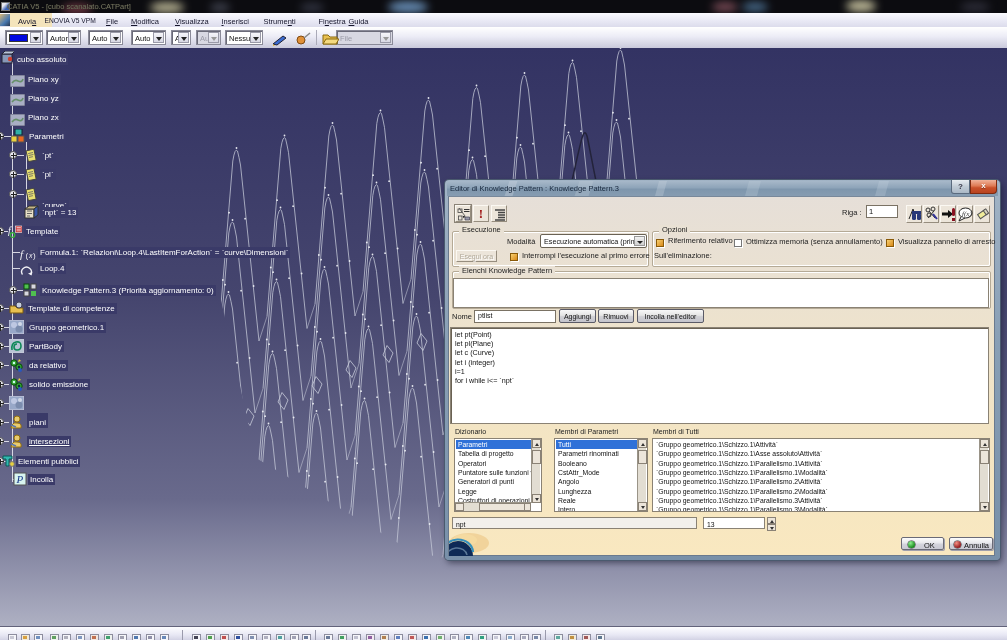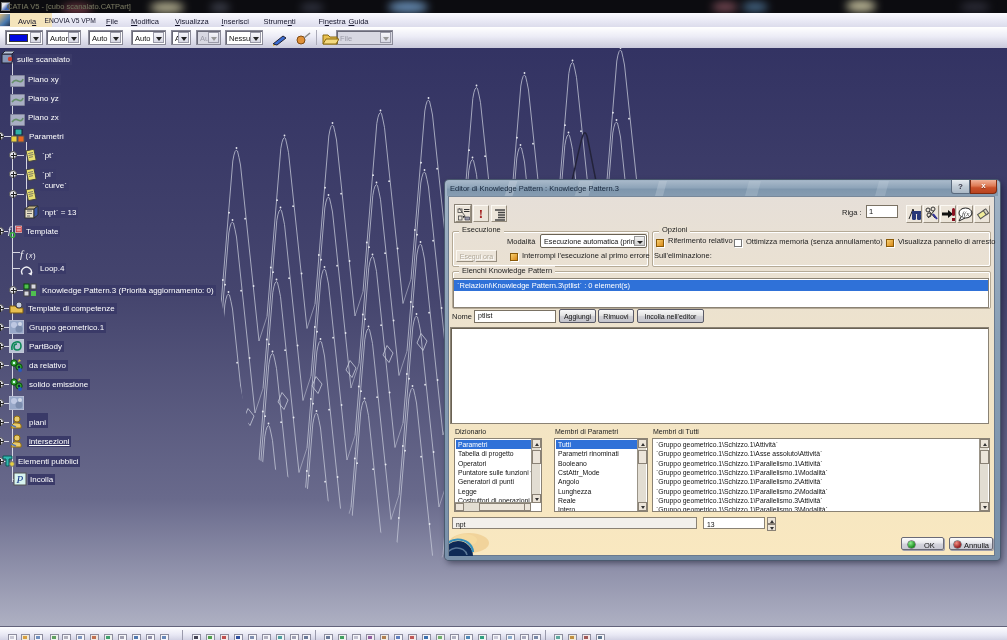--- a/index.html
+++ b/index.html
@@ -328,21 +328,21 @@
       <path d="M 572 181 C 577 158 581 140 583 135 Q 585 130 587 136 C 589 144 592 162 596 181" stroke="#23233a" stroke-width="1.5" fill="none"></path>
     </svg>
     <div style="position:absolute;left:0;top:-48px;width:1007px;height:640px">
       <div style="position:absolute;left:12px;top:62px;width:1px;height:420px;background:#e5e6ee;opacity:.9"></div>
       <div style="position:absolute;left:26px;top:142px;width:1px;height:70px;background:#e5e6ee;opacity:.9"></div>
       <div style="position:absolute;left:1px;top:50px;width:13px;height:13px"><svg width="13" height="13">
           <rect x="1" y="3" width="10" height="9" fill="#8898b8" stroke="#223"></rect>
           <path d="M1 3 L4 0 L14 0 L11 3 Z" fill="#b8c4d8" stroke="#223"></path>
           <circle cx="9" cy="8" r="2.2" fill="#d04030"></circle>
         </svg></div>
-      <div style="position:absolute;left:15px;top:53.5px;font:8px 'Liberation Sans',sans-serif;color:#fff;white-space:nowrap;padding:0 2px;line-height:11px;background:#3a3a68">sulle scanalato</div>
+      <div style="position:absolute;left:15px;top:53.5px;font:8px 'Liberation Sans',sans-serif;color:#fff;white-space:nowrap;padding:0 2px;line-height:11px;background:#3a3a68">cubo assoluto</div>
       <div style="position:absolute;left:10px;top:73.0px;width:15px;height:12px"><svg width="15" height="12">
           <rect x="0" y="0" width="15" height="12" fill="#a9aec4" stroke="#5a5a74"></rect>
           <path d="M2 8 Q5 4 8 6 Q12 8 13 4" stroke="#67906a" stroke-width="1.6" fill="none"></path>
           <rect x="0" y="0" width="15" height="12" fill="url(#h)" opacity="0"></rect>
         </svg></div>
       <div style="position:absolute;left:26px;top:73.5px;font:8px 'Liberation Sans',sans-serif;color:#fff;white-space:nowrap;padding:0 2px;line-height:11px;background:#3a3a68">Piano xy</div>
       <div style="position:absolute;left:10px;top:92.3px;width:15px;height:12px"><svg width="15" height="12">
           <rect x="0" y="0" width="15" height="12" fill="#a9aec4" stroke="#5a5a74"></rect>
           <path d="M2 8 Q5 4 8 6 Q12 8 13 4" stroke="#67906a" stroke-width="1.6" fill="none"></path>
           <rect x="0" y="0" width="15" height="12" fill="url(#h)" opacity="0"></rect>
@@ -393,21 +393,21 @@
       <div style="position:absolute;left:9px;top:189.6px;width:8px;height:8px;border-radius:50%;background:#e8e8f0;border:1px solid #555">
         <div style="position:absolute;left:1px;top:3px;width:6px;height:1px;background:#222"></div>
         <div style="position:absolute;left:3px;top:1px;width:1px;height:6px;background:#222"></div>
       </div>
       <div style="position:absolute;left:25px;top:186.6px;width:12px;height:13px"><svg width="12" height="13">
           <g transform="rotate(-12 6 6)">
             <rect x="2" y="1" width="8" height="11" fill="#e8e070" stroke="#444"></rect>
             <path d="M3.5 4 h5 M3.5 6 h5 M3.5 8 h4" stroke="#666" stroke-width="0.8"></path>
           </g>
         </svg></div>
-      <div style="position:absolute;left:40px;top:180px;font:8px 'Liberation Sans',sans-serif;color:#fff;white-space:nowrap;padding:0 2px;line-height:11px;background:#3a3a68">`curve`</div>
+      <div style="position:absolute;left:40px;top:200px;font:8px 'Liberation Sans',sans-serif;color:#fff;white-space:nowrap;padding:0 2px;line-height:11px;background:#3a3a68">`curve`</div>
       <div style="position:absolute;left:26px;top:212px;width:7px;height:1px;background:#e5e6ee;opacity:.9"></div>
       <div style="position:absolute;left:24px;top:205px;width:15px;height:14px"><svg width="15" height="14">
           <rect x="1" y="4" width="9" height="9" fill="#e8e0c8" stroke="#333"></rect>
           <path d="M1 4 L5 1 L14 1 L10 4 Z" fill="#c8b888" stroke="#333"></path>
           <path d="M10 4 L14 1 L14 10 L10 13 Z" fill="#3a58a8" stroke="#333"></path>
           <path d="M3 6 h5 M3 8.5 h5 M3 11 h3" stroke="#555" stroke-width="0.9"></path>
         </svg></div>
       <div style="position:absolute;left:40px;top:206.5px;font:8px 'Liberation Sans',sans-serif;color:#fff;white-space:nowrap;padding:0 2px;line-height:11px;background:#3a3a68">`npt` = 13</div>
       <div style="position:absolute;left:-4px;top:227px;width:8px;height:8px;border-radius:50%;background:#e8e8f0;border:1px solid #555">
         <div style="position:absolute;left:1px;top:3px;width:6px;height:1px;background:#222"></div>
@@ -421,20 +421,21 @@
           <path d="M8.6 3.6 h4.3 M8.6 5.2 h4.3 M8.6 6.8 h4.3" stroke="#fff" stroke-width="0.7"></path>
         </svg></div>
       <div style="position:absolute;left:24px;top:225.5px;font:8px 'Liberation Sans',sans-serif;color:#fff;white-space:nowrap;padding:0 2px;line-height:11px;background:#3a3a68">Template</div>
       <div style="position:absolute;left:13px;top:252px;width:7px;height:1px;background:#e5e6ee;opacity:.9"></div>
       <div style="position:absolute;left:20px;top:246px;width:16px;height:12px"><svg width="16" height="12">
           <text x="0" y="10" font-family="Liberation Serif" font-style="italic" font-size="11" fill="#f2f2f6">f</text>
           <text x="5.5" y="10" font-family="Liberation Sans" font-size="8" fill="#f2f2f6">(</text>
           <text x="9" y="10" font-family="Liberation Sans" font-style="italic" font-size="7" fill="#f2f2f6">x</text>
           <text x="13" y="10" font-family="Liberation Sans" font-size="8" fill="#f2f2f6">)</text>
         </svg></div>
+      <div style="position:absolute;left:38px;top:246.5px;font:8px 'Liberation Sans',sans-serif;color:#fff;white-space:nowrap;padding:0 2px;line-height:11px;background:#3a3a68">Formula.1: `Relazioni\Loop.4\LastItemForAction` = `curve\Dimensioni`</div>
       <div style="position:absolute;left:13px;top:268px;width:7px;height:1px;background:#e5e6ee;opacity:.9"></div>
       <div style="position:absolute;left:20px;top:263px;width:14px;height:12px"><svg width="14" height="12">
           <path d="M2.5 9.5 A5 4.5 0 1 1 10.5 9.5" fill="none" stroke="#f2f2f6" stroke-width="1.4"></path>
           <path d="M11.5 10.5 l-3.5 -2 l4.5 -1.5 Z" fill="#f2f2f6"></path>
         </svg></div>
       <div style="position:absolute;left:38px;top:262.5px;font:8px 'Liberation Sans',sans-serif;color:#fff;white-space:nowrap;padding:0 2px;line-height:11px;background:#3a3a68">Loop.4</div>
       <div style="position:absolute;left:9px;top:286px;width:8px;height:8px;border-radius:50%;background:#e8e8f0;border:1px solid #555">
         <div style="position:absolute;left:1px;top:3px;width:6px;height:1px;background:#222"></div>
         <div style="position:absolute;left:3px;top:1px;width:1px;height:6px;background:#222"></div>
       </div>
@@ -629,27 +630,27 @@
       <div style="position:absolute;left:656px;top:239px;width:8px;height:8px;background:linear-gradient(135deg,#f8d070,#d88818);border:1px solid #8a5a08;box-shadow:1px 1px 0 #fff"></div>
       <div style="position:absolute;left:668px;top:236px;font:7.5px 'Liberation Sans',sans-serif;color:#222">Riferimento relativo</div>
       <div style="position:absolute;left:734px;top:239px;width:8px;height:8px;background:#fff;border:1px solid #777;box-shadow:1px 1px 0 #fff"></div>
       <div style="position:absolute;left:746px;top:237px;font:7.5px 'Liberation Sans',sans-serif;color:#222">Ottimizza memoria (senza annullamento)</div>
       <div style="position:absolute;left:886px;top:239px;width:8px;height:8px;background:linear-gradient(135deg,#f8d070,#d88818);border:1px solid #8a5a08;box-shadow:1px 1px 0 #fff"></div>
       <div style="position:absolute;left:898px;top:237px;font:7.5px 'Liberation Sans',sans-serif;color:#222">Visualizza pannello di arresto</div>
       <div style="position:absolute;left:654px;top:251px;font:7.5px 'Liberation Sans',sans-serif;color:#222">Sull'eliminazione:</div>
       <div style="position:absolute;left:452px;top:271px;width:539px;height:38px;border:1px solid #b5aa96;border-radius:2px;box-shadow:1px 1px 0 #fff inset,-1px -1px 0 #fff inset"></div>
       <div style="position:absolute;left:459px;top:266px;font:7.5px 'Liberation Sans',sans-serif;color:#222;background:#e9e1d4;padding:0 3px">Elenchi Knowledge Pattern</div>
       <div style="position:absolute;left:453px;top:278px;width:536px;height:30px;background:#fff;border:1px solid #8a8274"></div>
-      <div style="position:absolute;left:454px;top:280px;width:534px;height:11px;background:#2f71d8;font:7.5px 'Liberation Sans',sans-serif;color:#fff;line-height:11px;padding-left:3px">`Relazioni\Knowledge Pattern.3\ptlist` : 0 element(s)</div>
       <div style="position:absolute;left:452px;top:312px;font:7.5px 'Liberation Sans',sans-serif;color:#222">Nome :</div>
       <div style="position:absolute;left:474px;top:310px;width:82px;height:13px;background:#fff;border:1px solid #7a7264;font:7px 'Liberation Sans',sans-serif;color:#111;padding:1px 0 0 3px">ptlist</div>
       <div style="position:absolute;left:559px;top:309px;width:37px;height:14px;background:linear-gradient(180deg,#f8f8f8 0%,#e4e4e4 45%,#d0d0d4 55%,#c4c4cc 100%);border:1px solid #5a5a66;border-radius:2px;text-align:center;color:#111;font:7px 'Liberation Sans',sans-serif;line-height:14px">Aggiungi</div>
       <div style="position:absolute;left:598px;top:309px;width:36px;height:14px;background:linear-gradient(180deg,#f8f8f8 0%,#e4e4e4 45%,#d0d0d4 55%,#c4c4cc 100%);border:1px solid #5a5a66;border-radius:2px;text-align:center;color:#111;font:7px 'Liberation Sans',sans-serif;line-height:14px">Rimuovi</div>
       <div style="position:absolute;left:637px;top:309px;width:67px;height:14px;background:linear-gradient(180deg,#f8f8f8 0%,#e4e4e4 45%,#d0d0d4 55%,#c4c4cc 100%);border:1px solid #5a5a66;border-radius:2px;text-align:center;color:#111;font:7px 'Liberation Sans',sans-serif;line-height:14px">Incolla nell'editor</div>
       <div style="position:absolute;left:450px;top:327px;width:539px;height:97px;background:#fff;border:1px solid #8a8274;box-shadow:1px 1px 0 #6a6254 inset"></div>
+      <div style="position:absolute;left:455px;top:330px;font:7.2px 'Liberation Sans',sans-serif;line-height:9.2px;color:#111">let pt(Point)<br>let pl(Plane)<br>let c (Curve)<br>let i (integer)<br>i=1<br>for i while i&lt;= `npt`</div>
       <div style="position:absolute;left:455px;top:428px;font:7px 'Liberation Sans',sans-serif;color:#222">Dizionario</div>
       <div style="position:absolute;left:555px;top:428px;font:7px 'Liberation Sans',sans-serif;color:#222">Membri di Parametri</div>
       <div style="position:absolute;left:653px;top:428px;font:7px 'Liberation Sans',sans-serif;color:#222">Membri di Tutti</div>
       <div style="position:absolute;left:454px;top:438px;width:88px;height:74px;background:#fff;border:1px solid #8a8274;overflow:hidden">
         <div style="position:absolute;left:1px;top:1.0px;width:76px;height:9.3px;font:6.8px 'Liberation Sans',sans-serif;background:#2f71d8;color:#fff;white-space:nowrap;overflow:hidden;padding-left:2px;line-height:9.3px">Parametri</div>
         <div style="position:absolute;left:1px;top:10.3px;width:76px;height:9.3px;font:6.8px 'Liberation Sans',sans-serif;color:#111;white-space:nowrap;overflow:hidden;padding-left:2px;line-height:9.3px">Tabella di progetto</div>
         <div style="position:absolute;left:1px;top:19.6px;width:76px;height:9.3px;font:6.8px 'Liberation Sans',sans-serif;color:#111;white-space:nowrap;overflow:hidden;padding-left:2px;line-height:9.3px">Operatori</div>
         <div style="position:absolute;left:1px;top:28.900000000000002px;width:76px;height:9.3px;font:6.8px 'Liberation Sans',sans-serif;color:#111;white-space:nowrap;overflow:hidden;padding-left:2px;line-height:9.3px">Puntatore sulle funzioni v</div>
         <div style="position:absolute;left:1px;top:38.2px;width:76px;height:9.3px;font:6.8px 'Liberation Sans',sans-serif;color:#111;white-space:nowrap;overflow:hidden;padding-left:2px;line-height:9.3px">Generatori di punti</div>
         <div style="position:absolute;left:1px;top:47.5px;width:76px;height:9.3px;font:6.8px 'Liberation Sans',sans-serif;color:#111;white-space:nowrap;overflow:hidden;padding-left:2px;line-height:9.3px">Legge</div>

